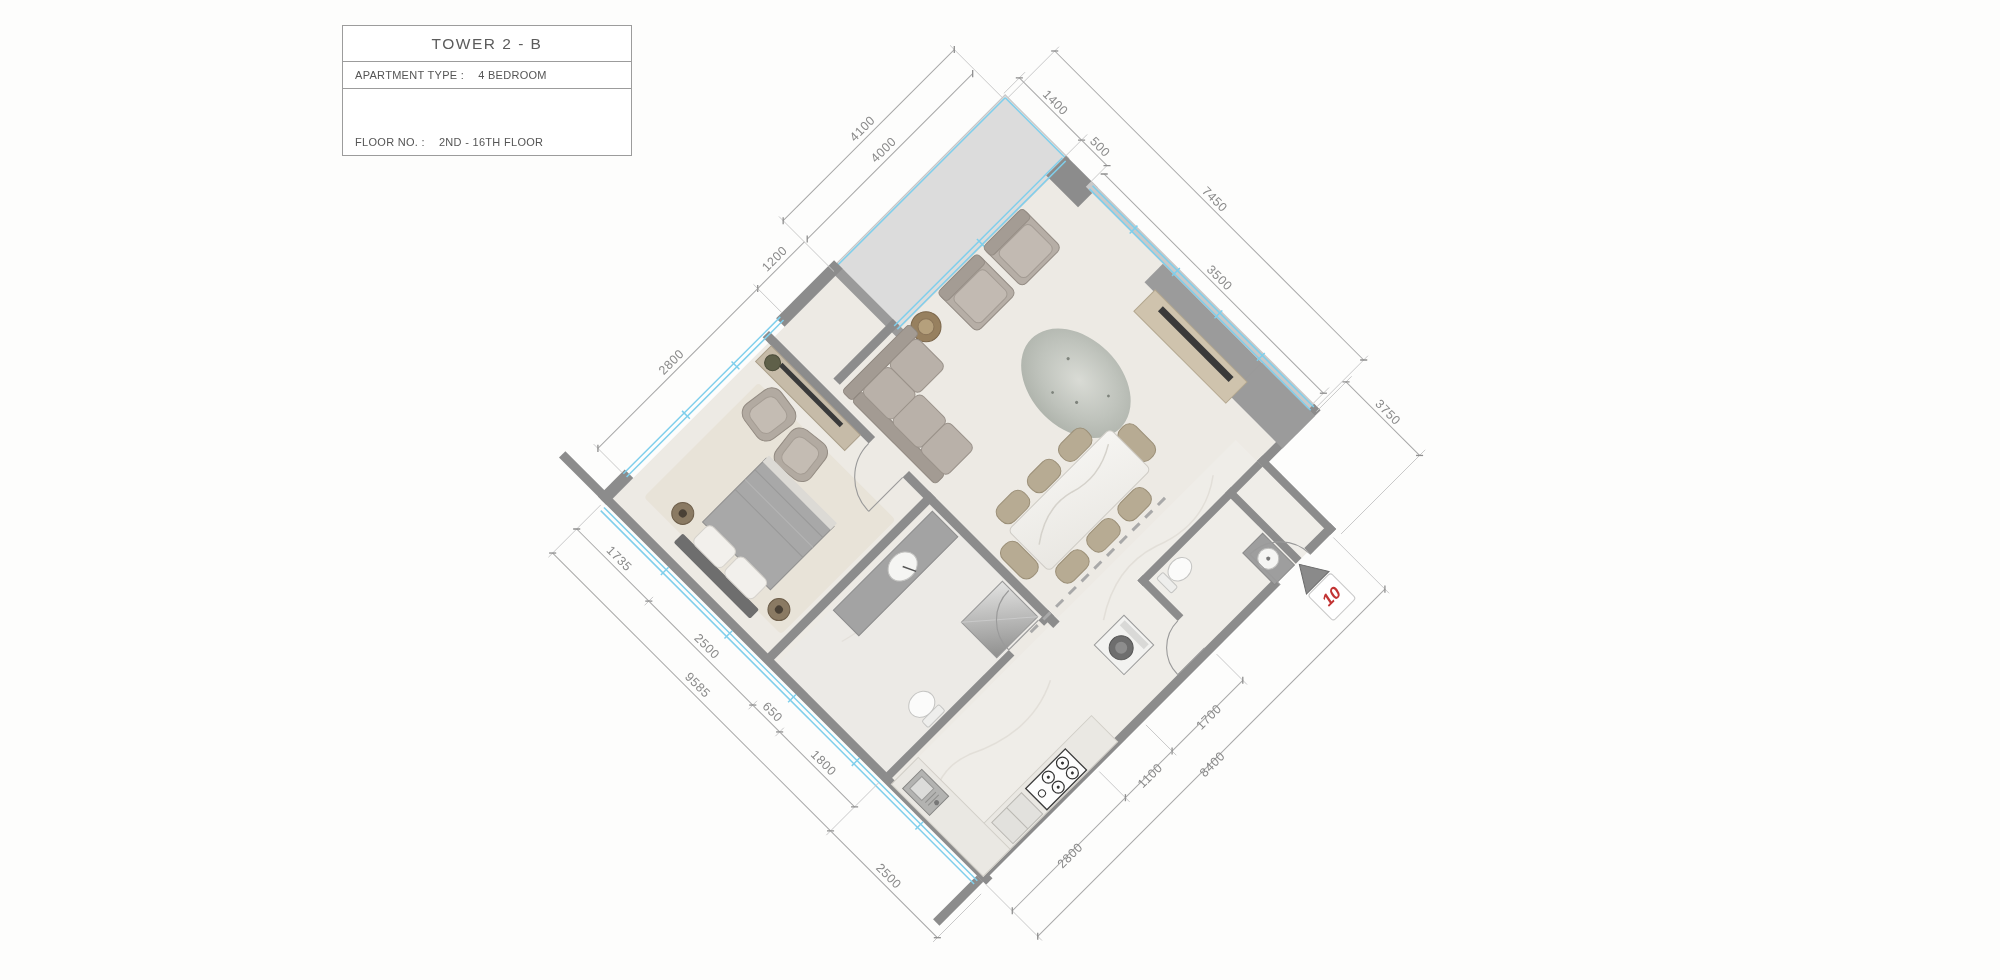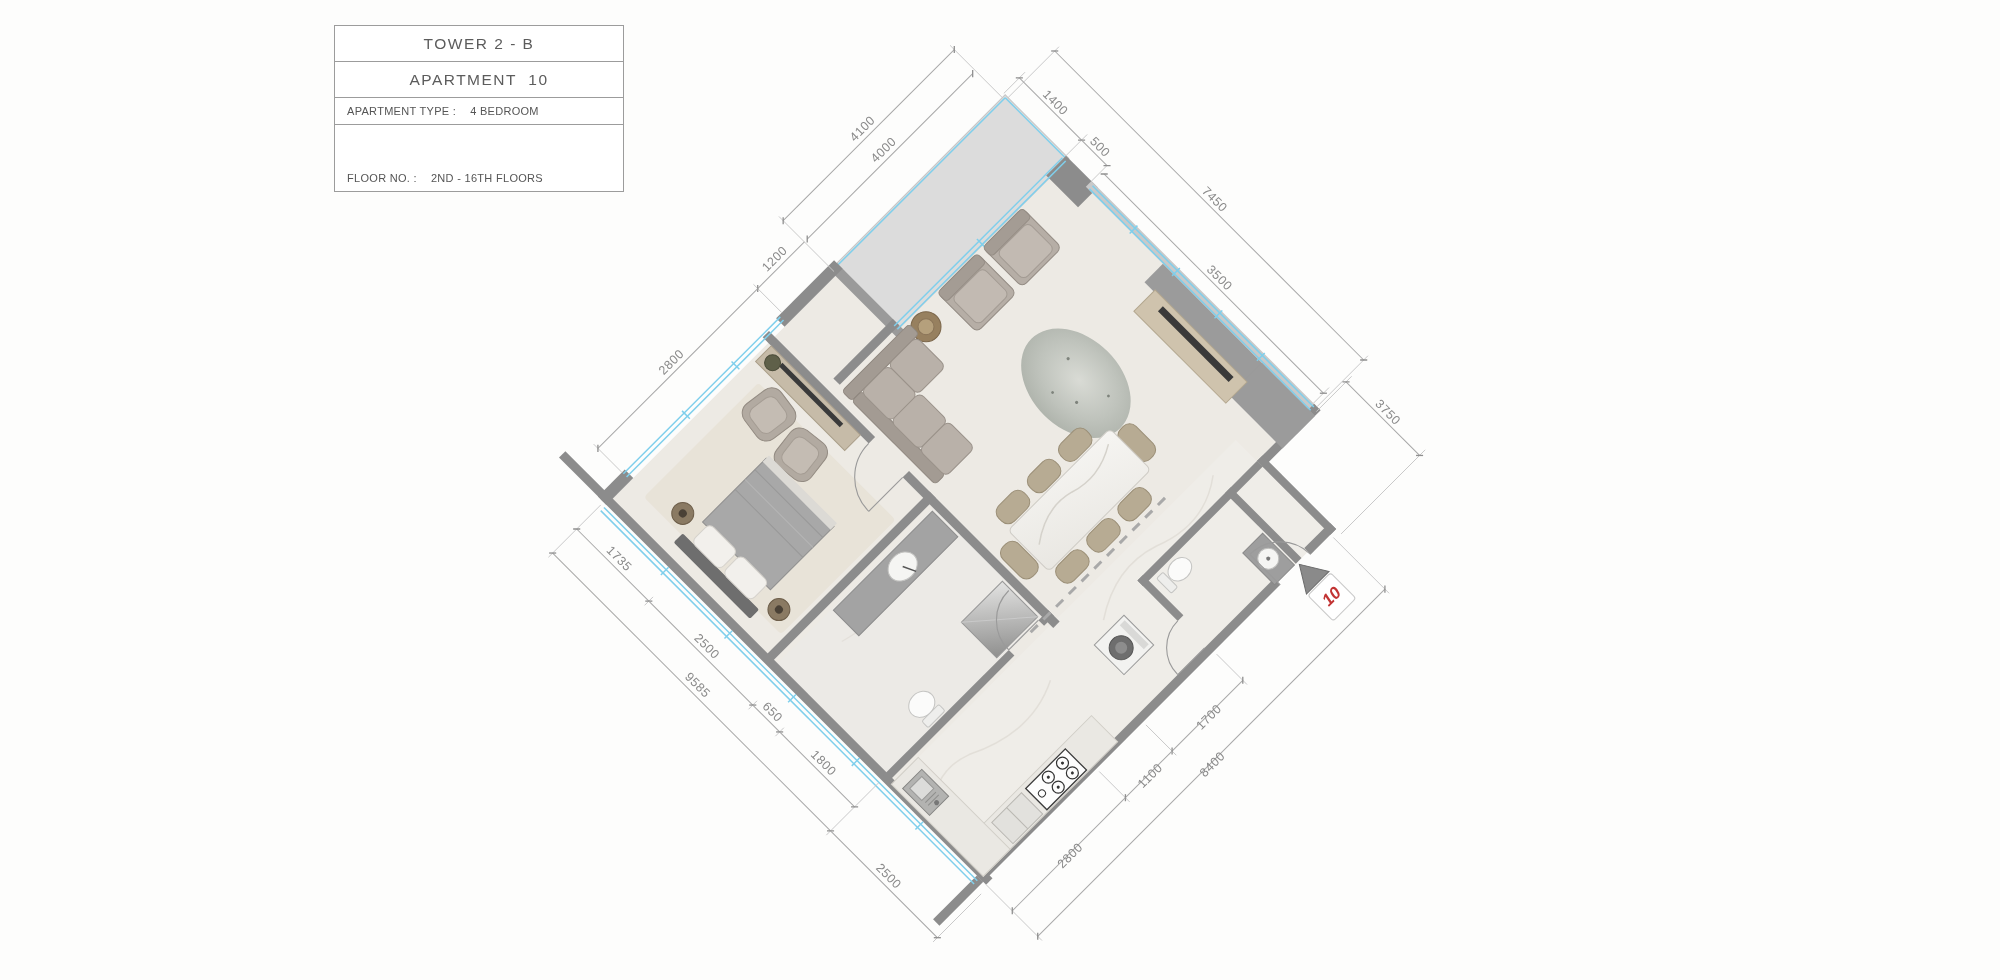--- a/index.html
+++ b/index.html
@@ -1,38 +1,37 @@
 <!DOCTYPE html>
 <html><head>
 <meta charset="utf-8">
 <style>
   html,body{margin:0;padding:0;width:2000px;height:980px;background:#fdfdfc;overflow:hidden;
     font-family:"Liberation Sans",sans-serif;}
   .stage{position:relative;width:2000px;height:980px;}
-  .title-block{position:absolute;left:334px;top:25px;width:288px;border:1px solid #9c9c9c;background:#fff;}
+  .title-block{position:absolute;left:342px;top:25px;width:288px;border:1px solid #9c9c9c;background:#fff;}
   .tb-row{border-bottom:1px solid #9c9c9c;display:flex;align-items:center;justify-content:center;
     color:#5c5c5c;white-space:pre;}
   .tb-row:last-child{border-bottom:none;margin-top:40px;}
   .tb-big{height:35px;font-size:15.5px;letter-spacing:1.5px;}
   .tb-small{height:26px;font-size:11px;letter-spacing:.3px;justify-content:flex-start;padding-left:12px;color:#555;}
   .tb-small .val{margin-left:14px;}
   svg{position:absolute;left:0;top:0;}
   text.dim{font-family:"Liberation Sans",sans-serif;font-size:12.5px;fill:#8a8a8a;letter-spacing:.5px;}
   text.unit-no{font-family:"Liberation Sans",sans-serif;font-size:17px;font-weight:bold;font-style:italic;fill:#c23434;}
 </style>
 </head>
 <body>
 
 <div class="stage">
 
   <div class="title-block">
     <div class="tb-row tb-big">TOWER 2 - B</div>
-    <div class="tb-row tb-big">APARTMENT  10</div>
     <div class="tb-row tb-small"><span>APARTMENT TYPE :</span><span class="val">4 BEDROOM</span></div>
-    <div class="tb-row tb-small"><span>FLOOR NO. :</span><span class="val">2ND - 16TH FLOORS</span></div>
+    <div class="tb-row tb-small"><span>FLOOR NO. :</span><span class="val">2ND - 16TH FLOOR</span></div>
   </div>
 
   <svg width="2000" height="980">
     <defs>
       <marker id="tk" markerWidth="10" markerHeight="10" refX="5" refY="5" orient="auto">
         <path d="M2.5,7.5 L7.5,2.5" stroke="#8f8f8f" stroke-width="1.3" fill="none"></path>
       </marker>
       <radialGradient id="rugGrad" cx="50%" cy="45%" r="65%">
         <stop offset="0%" stop-color="#d9dbd5"></stop>
           <stop offset="55%" stop-color="#bfc3bc"></stop>

